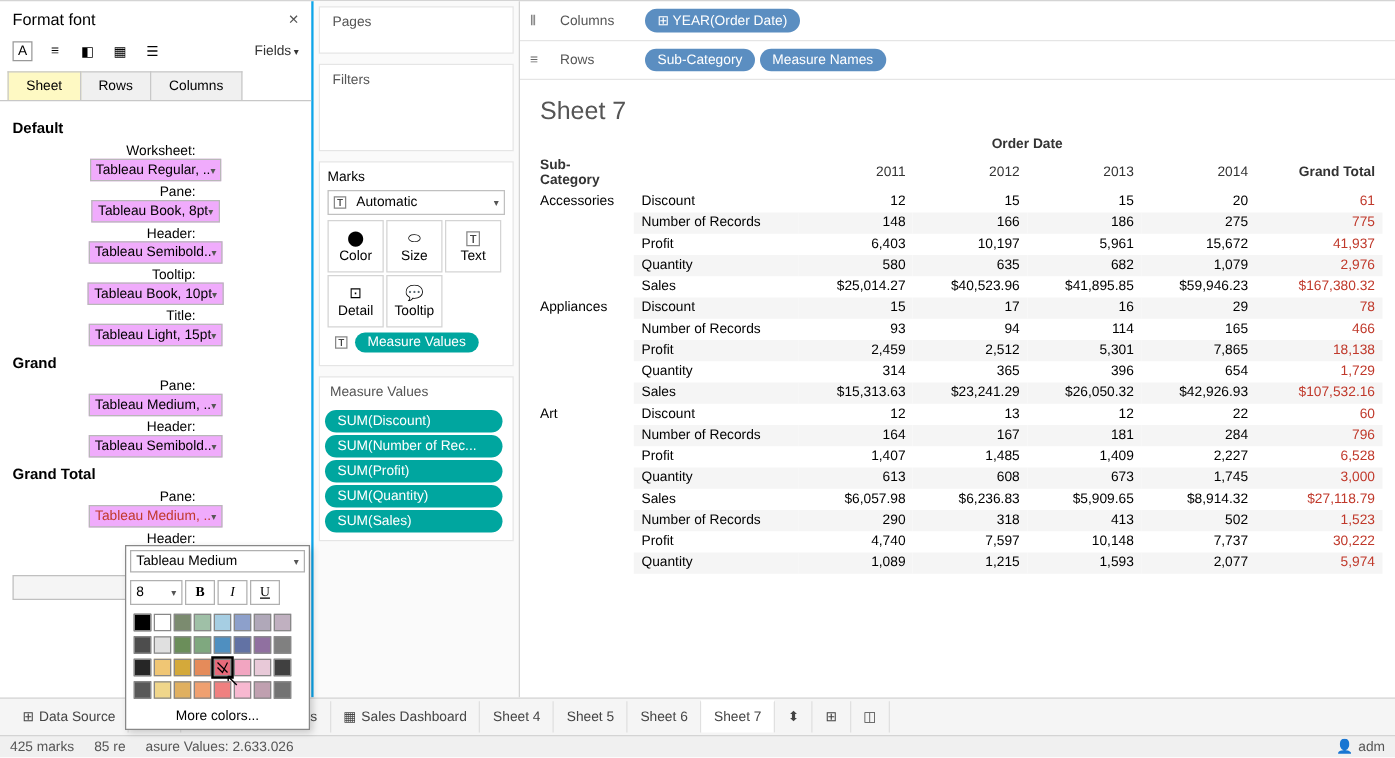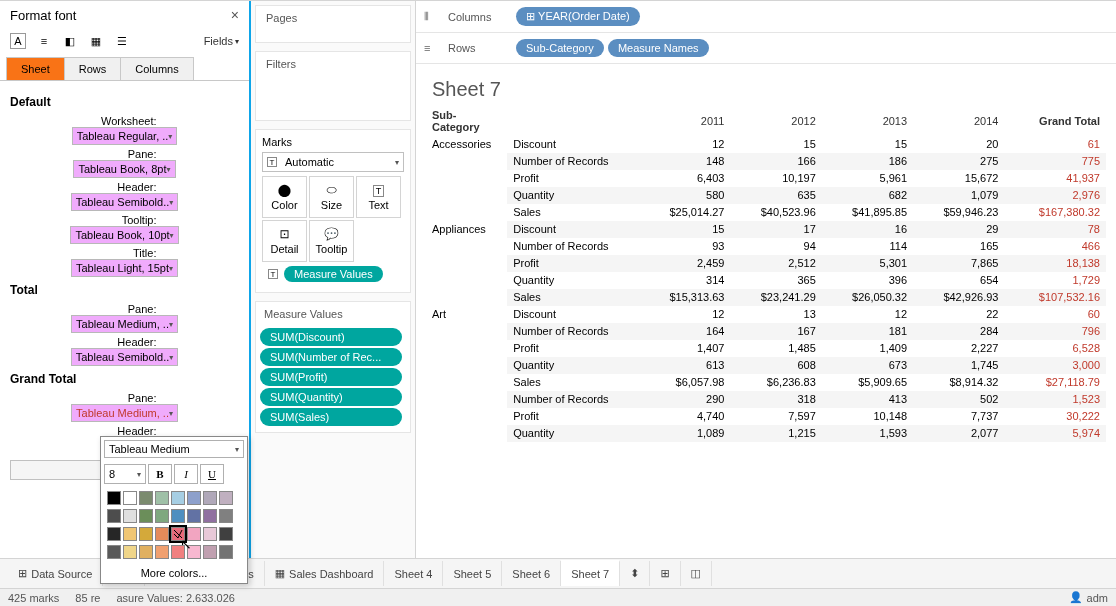--- a/index.html
+++ b/index.html
@@ -8,21 +8,21 @@
 .format-pane { width: 251px; border-right: 2px solid #0ea5e9; display: flex; flex-direction: column; }
 .format-header { display: flex; align-items: center; justify-content: space-between; padding: 6px 10px; }
 .format-title { font-size: 13px; }
 .close-x { font-size: 14px; cursor: pointer; color: #555; }
 .format-icons { display: flex; align-items: center; justify-content: space-between; padding: 4px 10px 8px; }
 .icon-row { display: flex; gap: 10px; }
 .format-icon { width: 16px; height: 16px; display: inline-flex; align-items: center; justify-content: center; border: 1px solid transparent; }
 .fields-link { color: #333; display: flex; align-items: center; gap: 2px; }
 .tabs { display: flex; border-bottom: 1px solid #c8c8c8; padding: 0 6px; }
 .tab { padding: 5px 14px; border: 1px solid #c8c8c8; border-bottom: none; margin-right: -1px; background: #f0f0f0; cursor: pointer; }
-.tab.active { background: #f97316; position: relative; z-index: 1; }
+.tab.active { background: #fef9c3; position: relative; z-index: 1; }
 .format-body { padding: 8px 10px; overflow: visible; }
 .section-h { font-weight: bold; margin: 6px 0 6px; font-size: 12px; }
 .form-row { display: flex; align-items: center; margin: 3px 0; flex-direction: column; }
 .form-label { width: 68px; text-align: right; margin-right: 4px; }
 .form-select { flex: 1; border: 1px solid #b8b8b8; padding: 2px 4px; background: #f0abfc; font-size: 11px; height: 20px; display: flex; align-items: center; justify-content: space-between; }
 .form-select.red { color: #c0392b; }
 .dd-arrow { font-size: 8px; color: #555; }
 .middle-pane { width: 165px; border-right: 1px solid #d4d4d4; background: #fafafa; display: flex; flex-direction: column; }
 .shelf { padding: 6px 10px; color: #555; border-bottom: 1px solid #e5e5e5; background: #fff; margin: 4px; border: 1px solid #e5e5e5; }
 .shelf-title { margin-bottom: 4px; }
@@ -129,21 +129,21 @@
             </div>
           </div>
           <div class="form-row">
             <div class="form-label">Title:</div>
             <div class="form-select">
               <span>Tableau Light, 15pt</span>
               <span class="dd-arrow">▾</span>
             </div>
           </div>
         </div>
-      <div class="section-h">Total</div>
+      <div class="section-h">Grand</div>
       <div id="total-rows">
           <div class="form-row">
             <div class="form-label">Pane:</div>
             <div class="form-select">
               <span>Tableau Medium, ..</span>
               <span class="dd-arrow">▾</span>
             </div>
           </div>
           <div class="form-row">
             <div class="form-label">Header:</div>
@@ -240,20 +240,26 @@
       <span class="shelf-label">Rows</span>
       <div class="pill-container" id="row-pills">
           <span class="pill blue">Sub-Category</span>
           <span class="pill blue">Measure Names</span>
         </div>
     </div>
     <div class="sheet-title">Sheet 7</div>
     <div class="table-wrap">
       <table>
         <thead>
+          <tr>
+              <th class="row-h"></th>
+              <th></th>
+              <th colspan="4" class="super-h">Order Date</th>
+              <th></th>
+            </tr>
           <tr id="header-row">
               <th class="row-h" style="font-weight:bold;text-align:left">Sub-Category</th>
               <th></th>
               <th class="col-h" style="width:90px">2011</th>
               <th class="col-h" style="width:90px">2012</th>
               <th class="col-h" style="width:90px">2013</th>
               <th class="col-h" style="width:90px">2014</th>
               <th class="col-h" style="font-weight:bold;width:100px">Grand Total</th>
             </tr>
         </thead>

